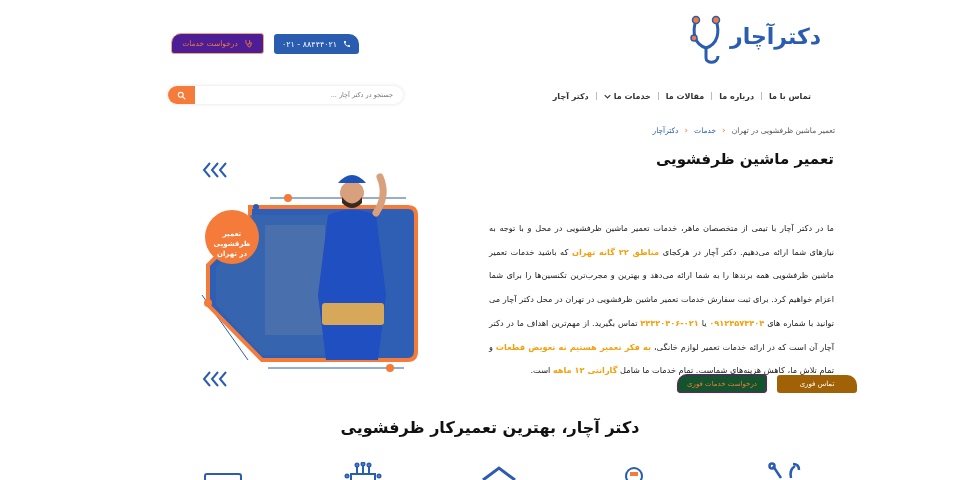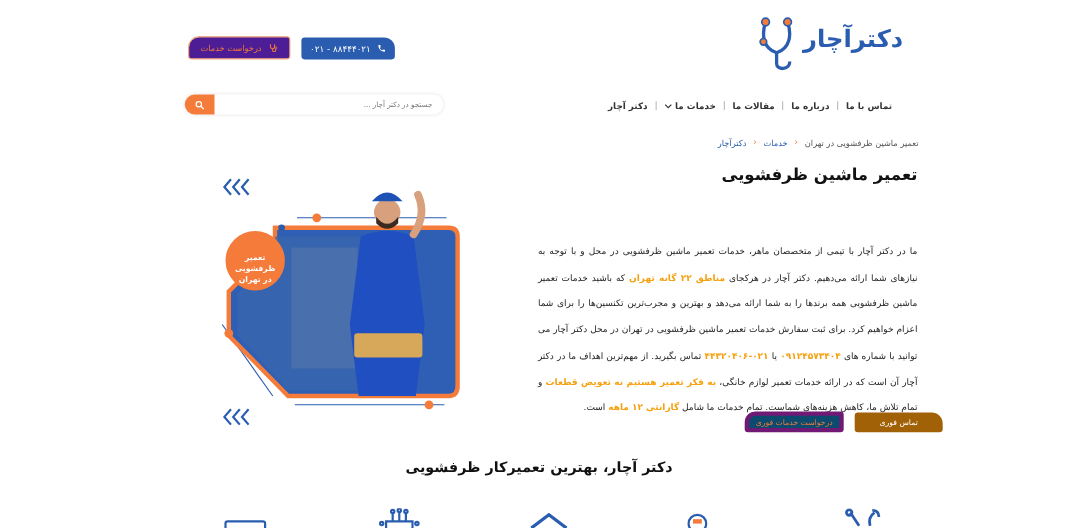--- a/index.html
+++ b/index.html
@@ -26,26 +26,26 @@
   .bc-link { color: #2a5db0; }
   .bc-sep { color: #f47b3a; font-size: 9px; }
   .bc-current { color: #555; text-align: center; }
 
   .page-title { position: absolute; right: 146px; top: 150px; font-size: 15px; font-weight: bold; color: #111; direction: rtl; }
 
   .body-text { position: absolute; left: 489px; top: 193px; width: 345px; font-size: 8.2px; line-height: 23.7px; text-align: justify; direction: rtl; color: #222; margin-top: 24px; }
   .hl { color: #f5a10f; font-weight: bold; }
 
   .btn-contact { position: absolute; left: 777px; top: 375px; width: 80px; height: 18px; background: #a16207; color: #fff; font-size: 7px; border-radius: 3px 10px 3px 3px; display: flex; align-items: center; justify-content: center; }
-  .btn-quick { position: absolute; left: 677px; top: 374px; width: 90px; height: 19px; border: 4px solid #701a75; color: #f07a3a; font-size: 7px; border-radius: 10px 3px 3px 3px; display: flex; align-items: center; justify-content: center; background:#0c4a6e; }
+  .btn-quick { position: absolute; left: 677px; top: 374px; width: 90px; height: 19px; border: 1px solid #701a75; color: #f07a3a; font-size: 7px; border-radius: 10px 3px 3px 3px; display: flex; align-items: center; justify-content: center; background:#14532d; }
 
   
   .hero { position: absolute; left: 190px; top: 155px; width: 240px; height: 235px; }
 
-  .section-title { position: absolute; left: 0; width: 980px; top: 418px; text-align: center; font-size: 13px; font-weight: bold; color: #111; direction: rtl; }
+  .section-title { position: absolute; left: 0; width: 980px; top: 418px; text-align: center; font-size: 16px; font-weight: bold; color: #111; direction: rtl; }
 
   .features { position: absolute; left: 195px; top: 462px; width: 610px; height: 18px; }
   .feature-icon { position: absolute; top: 0; }
 </style>
 </head>
 <body>
 
 <div class="logo">
   <svg width="48" height="52" viewBox="0 0 48 52" style="position:absolute;left:0;top:0">
     <path d="M8 6 C4 18, 6 30, 18 34 C30 30, 32 18, 28 6" fill="none" stroke="#2a5db0" stroke-width="3" stroke-linecap="round"></path>

